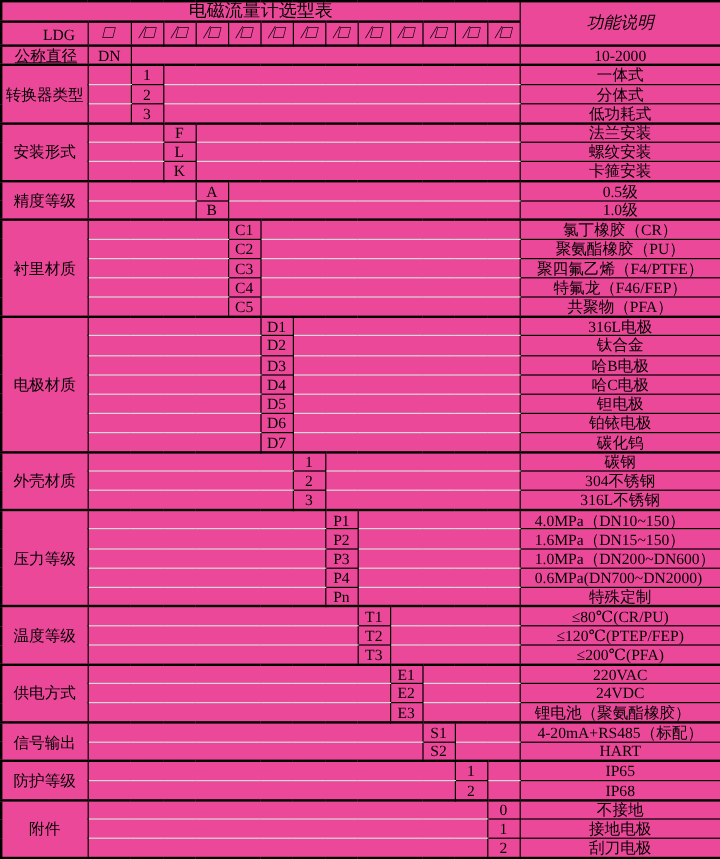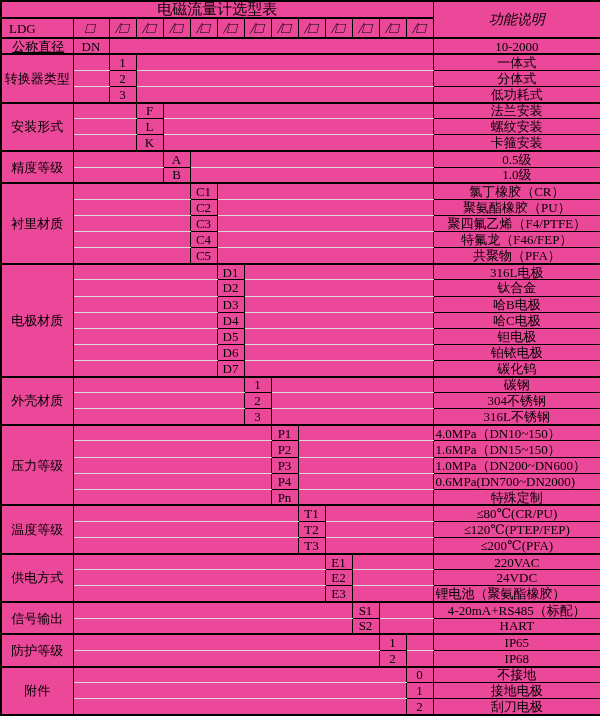--- a/index.html
+++ b/index.html
@@ -15,23 +15,23 @@
     border:1px solid #000;
     padding:0;margin:0;
     overflow:hidden;white-space:nowrap;
     font-size:13px;text-align:center;vertical-align:middle;line-height:1;
   }
   tr{height:16px;}
   tr.rt{height:17px;}
   tr.rm{height:20px;}
   td.title{font-size:15px;}
   td.fhead{font-size:14px;font-style:italic;}
-  td.ldg{text-align:left;padding-left:7px;}
+  td.ldg{text-align:center;padding-left:24px;}
   td.flush{text-align:center;padding-left:2px;text-decoration:underline;}
-  td.la{text-align:left;padding-left:2px;}
+  td.la{text-align:left;padding-left:12px;}
   td.box{font-size:15px;}
   td.sp{border-top:1px solid #d9d9d9;border-bottom:1px solid #d9d9d9;}
   td.gt{border-top:2px solid #000;}
   .skew{display:inline-block;transform:skewX(-14deg);}
 </style>
 </head>
 <body>
 
 <div class="page">
 <table class="sel">

